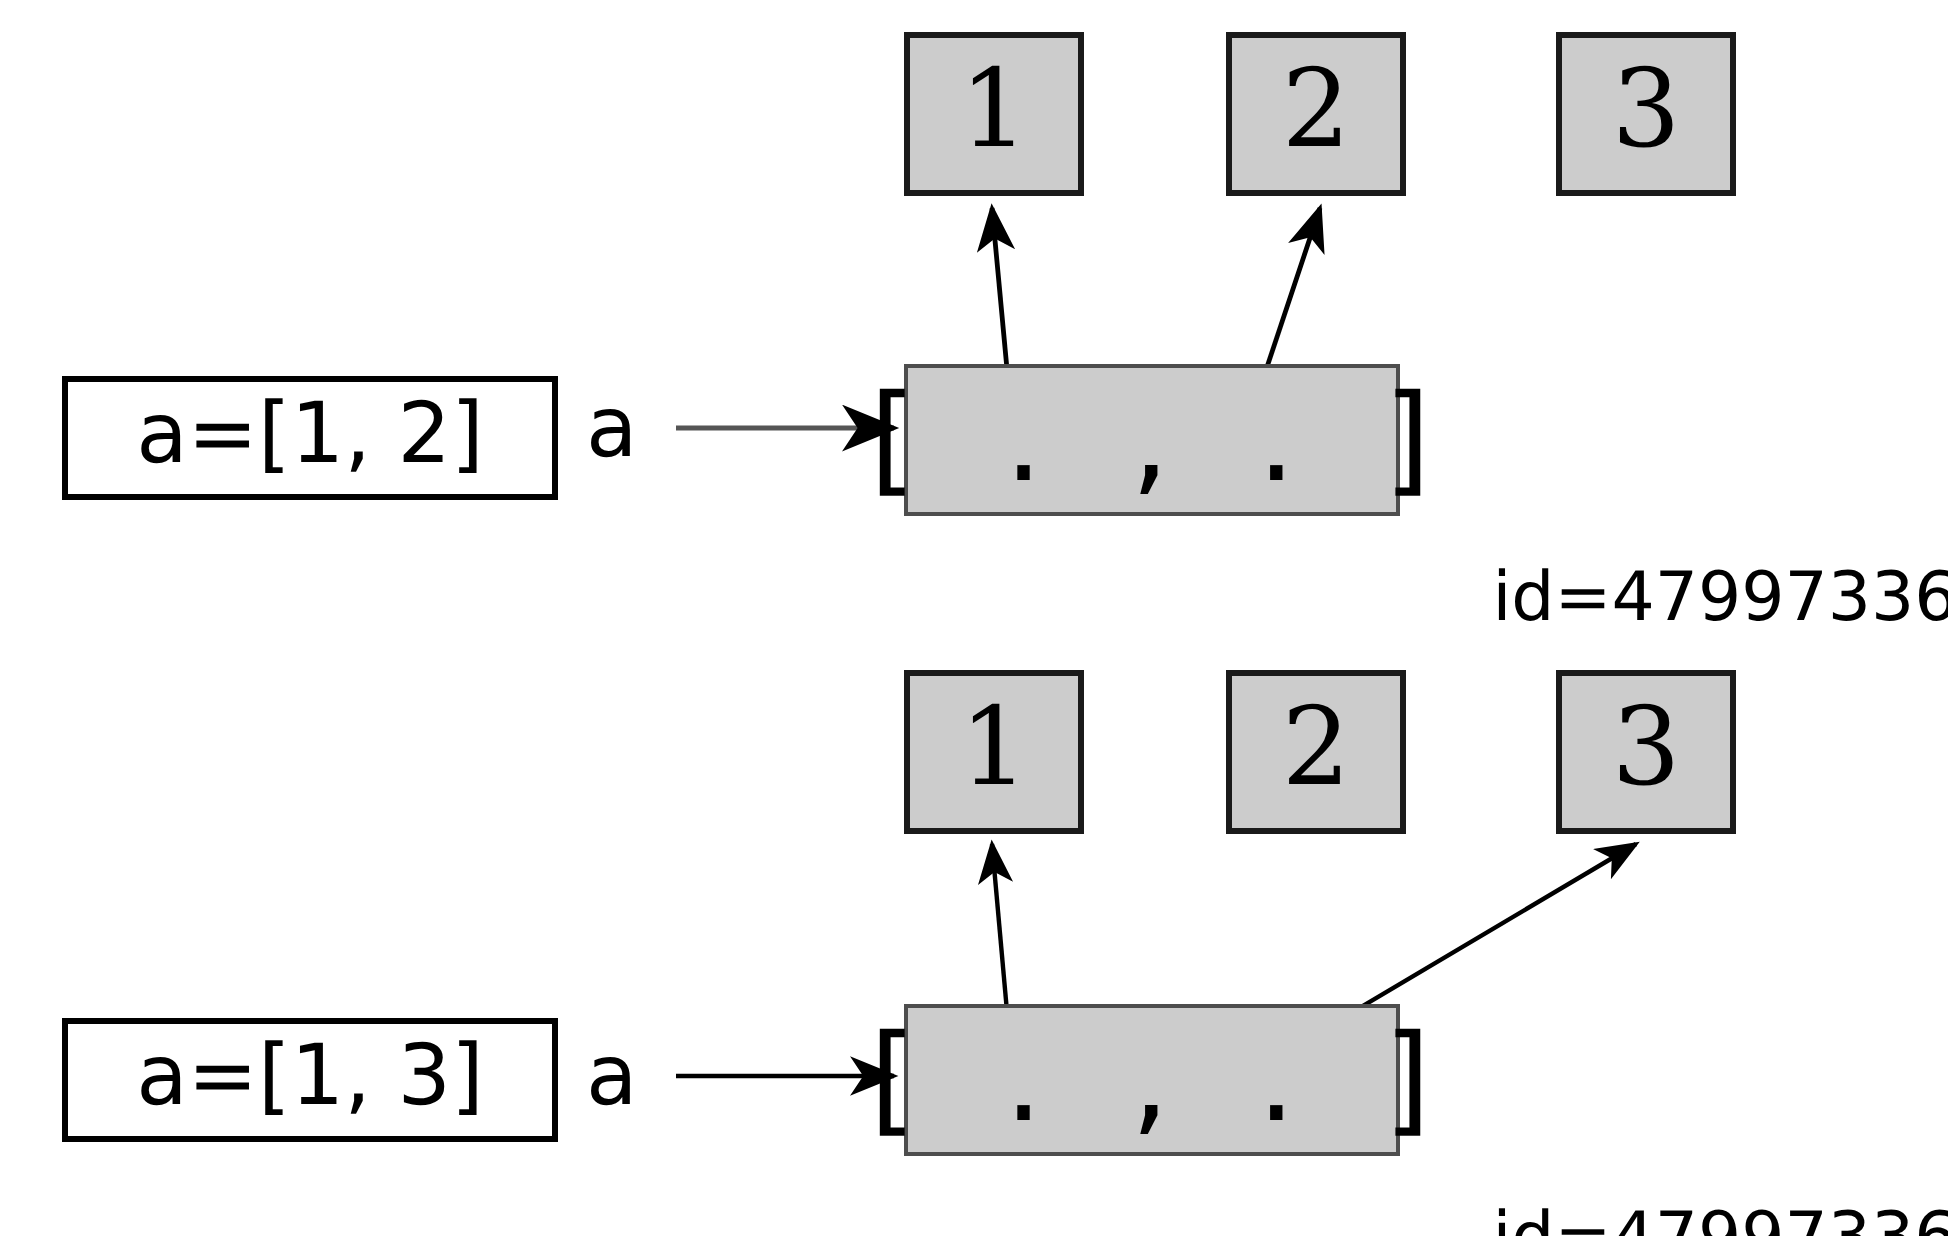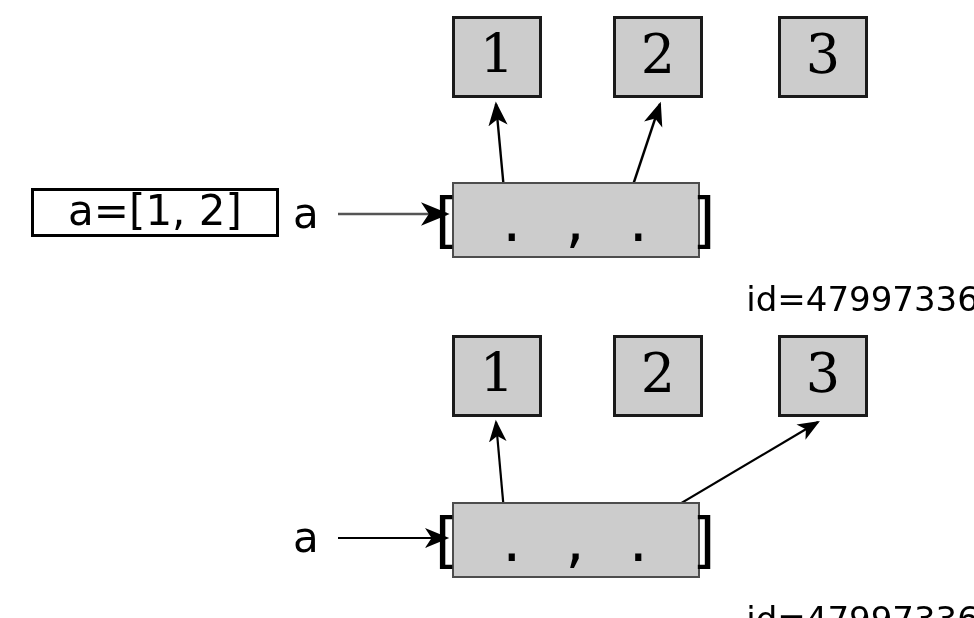--- a/index.html
+++ b/index.html
@@ -125,21 +125,21 @@
 
     <line x1="617" y1="233" x2="660" y2="104" stroke="#000000" stroke-width="2.4" marker-end="url(#ah)"></line>
 
     <line x1="338" y1="538" x2="447" y2="538" stroke="#000000" stroke-width="2.2" marker-end="url(#ah2)"></line>
 
     <line x1="508" y1="556" x2="496" y2="422" stroke="#000000" stroke-width="2.2" marker-end="url(#ah)"></line>
 
     <line x1="592" y1="556" x2="818" y2="422" stroke="#000000" stroke-width="2.2" marker-end="url(#ah)"></line>
   </svg>
 
-  <div class="code-box" style="left:31px; top:188px; width:248px; height:49px;">
+  <div class="code-box" style="left:31px; top:188px; width:248px; height:62px;">
     <span class="code-text">a=[1, 2]</span>
   </div>
 
   <div class="var-label" style="left:293px; top:193px;">
     <span>a</span>
   </div>
 
   <div class="int-box" style="left:452px; top:16px; width:90px; height:82px;">
     <span class="int-text">1</span>
   </div>
@@ -153,20 +153,23 @@
   </div>
 
   <div class="list-box" style="left:452px; top:182px; width:248px; height:76px;">
     <span class="list-text">[  .  ,  .  ]</span>
   </div>
 
   <div class="id-caption" style="left:703px; top:248px;">
     <span>id=47997336</span>
   </div>
 
+  <div class="code-box" style="left:31px; top:509px; width:248px; height:62px;">
+    <span class="code-text">a=[1, 3]</span>
+  </div>
 
   <div class="var-label" style="left:293px; top:517px;">
     <span>a</span>
   </div>
 
   <div class="int-box" style="left:452px; top:335px; width:90px; height:82px;">
     <span class="int-text">1</span>
   </div>
 
   <div class="int-box" style="left:613px; top:335px; width:90px; height:82px;">

